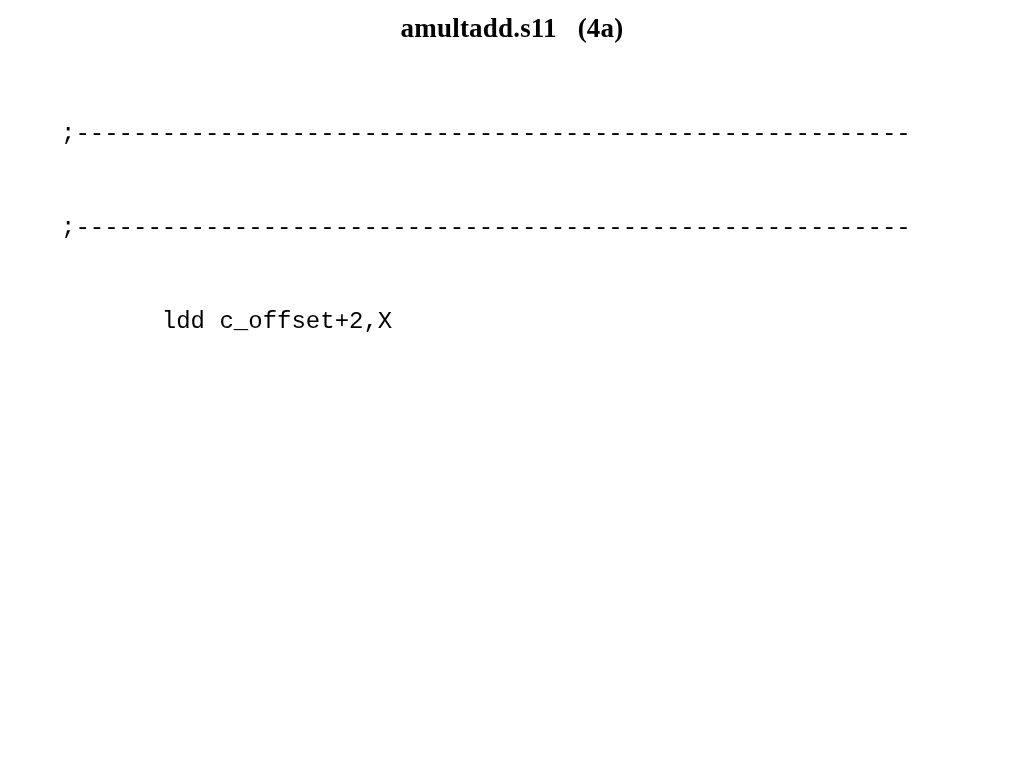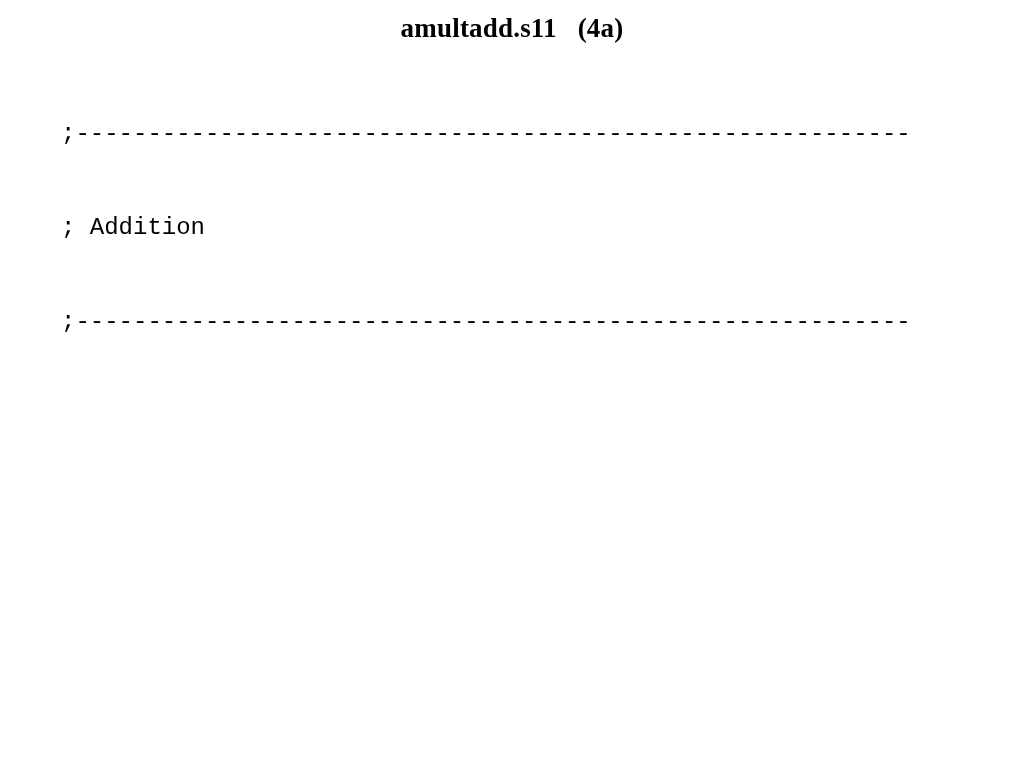--- a/index.html
+++ b/index.html
@@ -48,22 +48,22 @@
 </style>
 </head>
 <body>
 
 <div id="slide">
 
   <div id="slide-title">amultadd.s11   (4a)</div>
 
   <div id="code-block">
     <span class="code-line">;----------------------------------------------------------</span>
-    <span class="code-line">; Addition</span>
     <span class="code-line">;----------------------------------------------------------</span>
+    <span class="code-line">       ldd c_offset+2,X</span>
     
     
     
     
     
     
     
     
     
     

